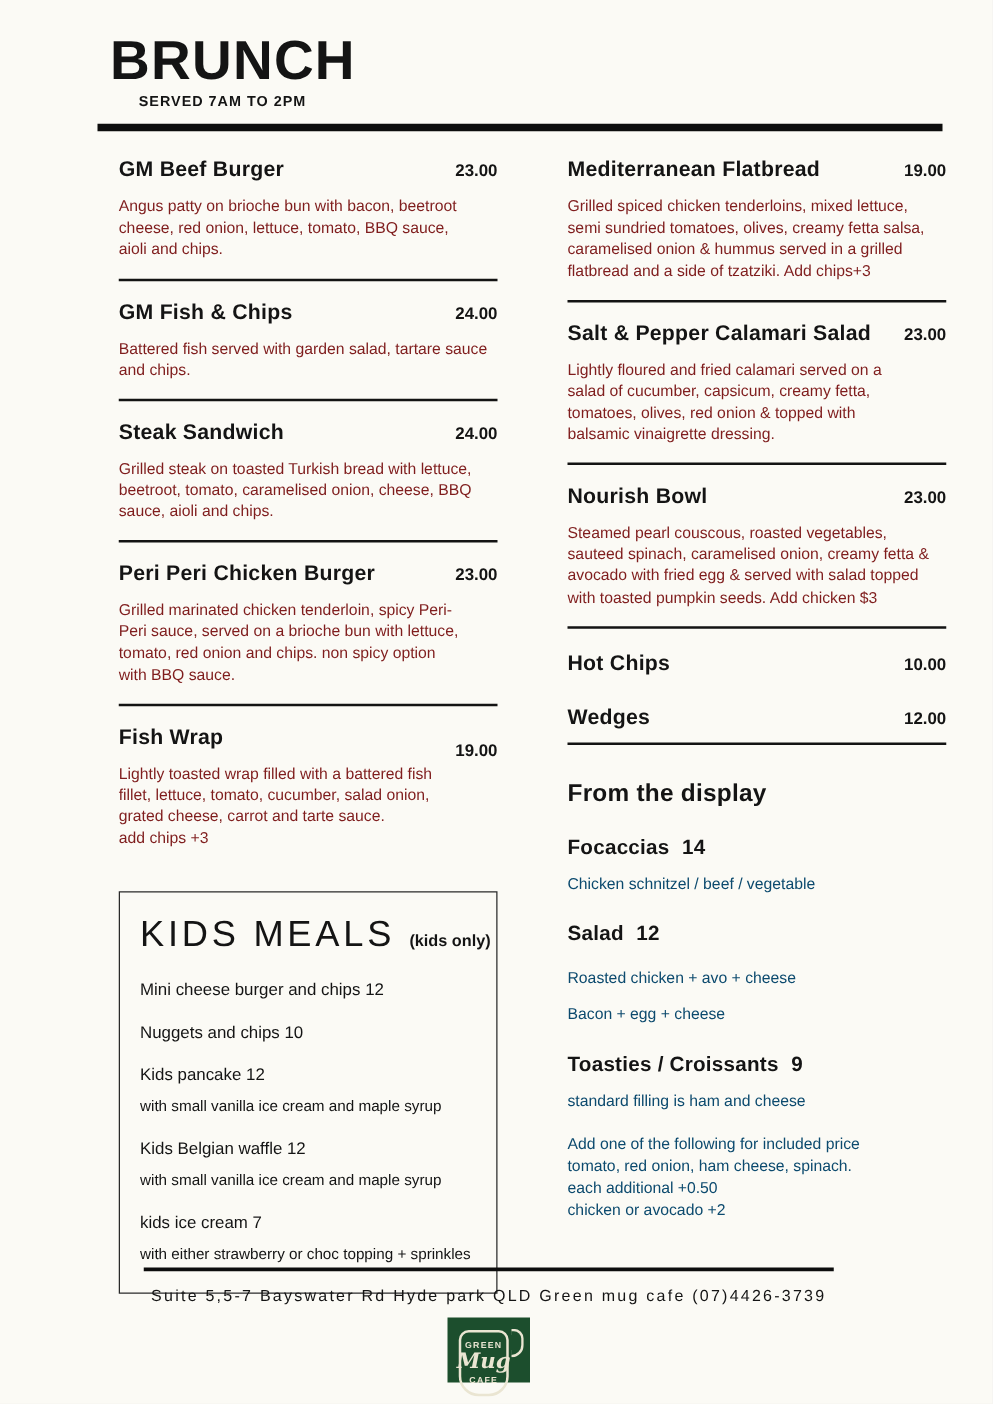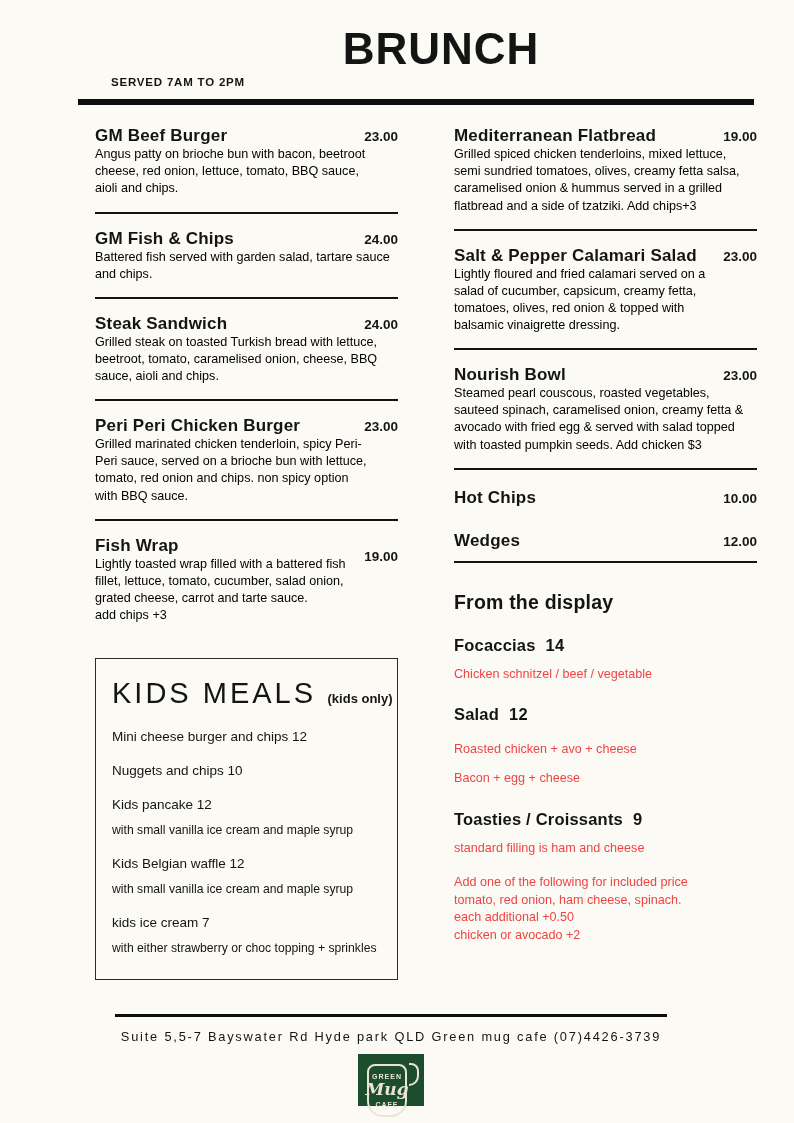--- a/index.html
+++ b/index.html
@@ -5,54 +5,54 @@
   * { box-sizing: border-box; }
   html,body { margin:0; padding:0; }
   body { background:#e8e8e8; }
   .page {
     position:relative; width:794px; height:1123px; margin:0 auto;
     background:#fbfaf5; color:#141414; overflow:hidden;
     font-family:"Liberation Sans","DejaVu Sans",sans-serif;
   }
   
   .header { padding:26px 0 0 88px; }
-  .brand-title { margin:0; font-size:44px; font-weight:800; letter-spacing:1px; line-height:1.05;text-align:center; }
+  .brand-title { margin:0; font-size:44px; font-weight:800; letter-spacing:1px; line-height:1.05; }
   .brand-sub { margin:4px 0 0 23px; font-size:11.5px; font-weight:700; letter-spacing:0.8px; }
   .thick-rule { margin:11px 40px 0 78px; height:6px; background:#0d0d0d; }
 
   
   .columns { display:flex; gap:56px; padding:6px 37px 0 95px; }
   .col { flex:1; min-width:0; }
 
   .menu-item { padding:15px 0 14px; }
   .menu-item.divided { border-bottom:2px solid #131313; }
   .item-head { display:flex; justify-content:space-between; align-items:baseline; }
   .item-name { font-size:17px; font-weight:700; letter-spacing:0.2px; }
   .item-price { font-size:13.5px; font-weight:700; white-space:nowrap; margin-left:0; }
   .price-low { position:relative; top:10px; }
-  .item-desc { margin-top:0; font-size:12.6px; line-height:1.36; white-space:pre-line; color:#000000; }
+  .item-desc { margin-top:11px; font-size:12.6px; line-height:1.36; white-space:pre-line; color:#7f1d1d; }
 
   
   .kids-box { margin-top:20px; border:1.5px solid #2a2a2a; padding:10px 16px 24px; min-height:292px; }
   .kids-title-row { text-align:left; margin:8px 0 10px; white-space:nowrap; }
   .kids-title { font-size:29px; font-weight:400; letter-spacing:3px; }
   .kids-note { font-size:13px; font-weight:700; margin-left:7px; }
   .kids-item { font-size:13.5px; margin-top:19px; }
   .kids-item.small { font-size:12.2px; margin-top:11px; }
 
   
   .side-row { display:flex; justify-content:space-between; align-items:baseline; padding:13px 0 10px; }
   .side-row.first { padding-top:18px; }
   .side-row.divided { border-bottom:2px solid #131313; }
 
   
   .display-heading { font-size:19.5px; font-weight:700; margin:28px 0 2px; letter-spacing:0.2px; }
   .display-group-title { font-size:16.5px; font-weight:700; margin-top:22px; letter-spacing:0.2px; }
   .display-group-price { margin-left:10px; }
-  .display-note { font-size:12.6px; margin-top:11px; line-height:1.4; white-space:pre-line; color:#ef4444; }
+  .display-note { font-size:12.6px; margin-top:11px; line-height:1.4; white-space:pre-line; color:#0c4a6e; }
   .display-note.gap { margin-top:17px; }
 
   
   .footer { position:absolute; left:0; right:12px; top:1014px; text-align:center; }
   .footer-rule { margin:0 auto; width:552px; height:2.5px; background:#0d0d0d; }
   .footer-address { margin-top:12px; font-size:12.8px; letter-spacing:1.8px; }
   .logo { position:relative; width:66px; height:52px; margin:10px auto 0; }
   .mug-body {
     position:absolute; left:9px; top:10px; width:40px; height:53px;
     border:2px solid currentColor; border-radius:8px 8px 16px 16px;

